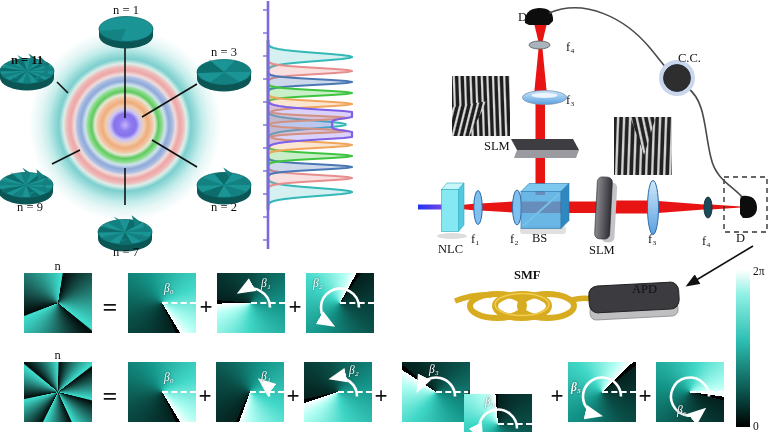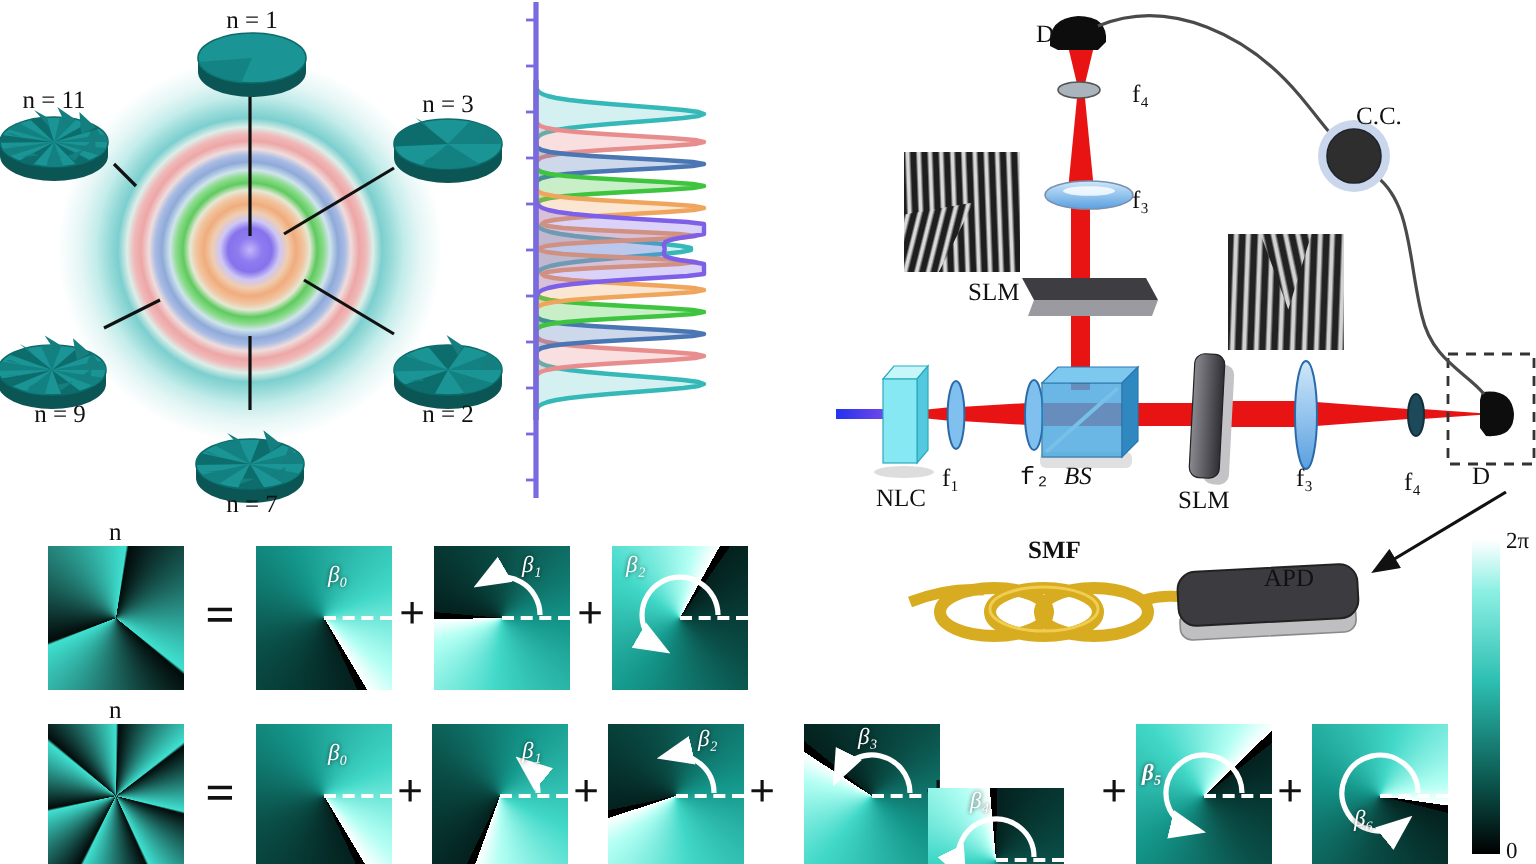--- a/index.html
+++ b/index.html
@@ -21,21 +21,21 @@
     background:repeating-linear-gradient(88deg,#1e1e1e 0 2.2px,#d9d9d9 3.3px 4.3px,#1e1e1e 5.6px);}
   #holo1::after{content:"";position:absolute;inset:0;
     clip-path:polygon(0 52%,60% 42%,30% 100%,0 100%);
     background:repeating-linear-gradient(104deg,#1e1e1e 0 2.2px,#d9d9d9 3.3px 4.3px,#1e1e1e 5.6px);}
   #holo2{left:614px;top:117px;width:58px;height:58px;
     background:repeating-linear-gradient(92deg,#222 0 2.4px,#d2d2d2 3.5px 4.7px,#222 6px);}
   #holo2::after{content:"";position:absolute;inset:0;
     clip-path:polygon(28% 0,72% 0,52% 65%);
     background:repeating-linear-gradient(78deg,#222 0 2.4px,#d2d2d2 3.5px 4.7px,#222 6px);}
   
-  .panel{position:absolute;width:68px;height:72px;}
+  .panel{position:absolute;width:68px;height:60px;}
   .dash{position:absolute;left:50%;top:calc(50% - 1.5px);width:50%;height:0;
         border-top:2.5px dashed #fff;}
   .beta{position:absolute;font-size:11.5px;font-style:italic;color:#fff;line-height:1;
         text-shadow:0 0 2px rgba(0,0,0,.7);}
   .op{position:absolute;font-weight:bold;font-family:"Liberation Serif",serif;}
   .rowlbl{position:absolute;font-size:12.5px;transform:translateX(-50%);}
   #colorbar{left:736px;top:270px;width:14px;height:157px;
     background:linear-gradient(#ffffff,#8ef0e4 16%,#2dbfb2 45%,#0c5a52 76%,#000 100%);}
   .cb-lbl{position:absolute;font-size:11.5px;}
 </style>
@@ -151,21 +151,21 @@
         <path d="M0 0 L 22.713845386441893 6.758010218194968 A 27 12.5 0 0 0 26.112965076952843 3.1777291774185854 Z" fill="#138080" opacity="0.95"></path>
         <path d="M 20.89673775552654 5.217369400739371 L 20.488338449344823 -2.257509506908438 L 13.628307231865135 4.0548061309169805 Z" fill="#157f7f"></path>
       </svg>
     </div>
 
   <div class="lbl lbl-c" style="left:126px;top:4px;">n = 1</div>
   <div class="lbl lbl-c" style="left:224px;top:46px;">n = 3</div>
   <div class="lbl lbl-c" style="left:224px;top:201px;">n = 2</div>
   <div class="lbl lbl-c" style="left:126px;top:246px;">n = 7</div>
   <div class="lbl lbl-c" style="left:30px;top:201px;">n = 9</div>
-  <div class="lbl lbl-c" style="left:27px;top:44px;">n = 11</div>
+  <div class="lbl lbl-c" style="left:27px;top:54px;font-weight:bold;">n = 11</div>
 
   <svg class="abs" id="profile-plot" style="left:0;top:0;width:768px;height:432px;pointer-events:none;" viewBox="0 0 768 432">
       <path d="M 268 40 L 268.0 40 L 268.0 41 L 268.0 42 L 268.1 43 L 268.3 44 L 268.7 45 L 269.5 46 L 271.1 47 L 273.8 48 L 278.1 49 L 284.6 50 L 293.6 51 L 304.8 52 L 317.5 53 L 330.4 54 L 341.6 55 L 349.3 56 L 352.0 57 L 349.3 58 L 341.6 59 L 330.4 60 L 317.5 61 L 304.8 62 L 293.6 63 L 284.6 64 L 278.1 65 L 273.8 66 L 271.1 67 L 269.5 68 L 268.7 69 L 268.3 70 L 268.1 71 L 268.0 72 L 268.0 73 L 268.0 74 L 268.0 75 L 268.0 76 L 268.0 77 L 268.0 78 L 268.0 79 L 268.0 80 L 268.0 81 L 268.0 82 L 268.0 83 L 268.0 84 L 268.0 85 L 268.0 86 L 268.0 87 L 268.0 88 L 268.0 89 L 268.0 90 L 268.0 91 L 268.0 92 L 268.0 93 L 268.0 94 L 268.0 95 L 268.0 96 L 268.0 97 L 268.0 98 L 268.0 99 L 268.0 100 L 268.0 101 L 268.0 102 L 268.0 103 L 268.0 104 L 268.0 105 L 268.0 106 L 268.0 107 L 268.0 108 L 268.0 109 L 268.1 110 L 268.2 111 L 268.4 112 L 269.0 113 L 270.0 114 L 272.0 115 L 275.2 116 L 280.2 117 L 287.3 118 L 296.7 119 L 308.0 120 L 320.1 121 L 331.5 122 L 340.5 123 L 345.5 124 L 345.5 125 L 340.5 126 L 331.5 127 L 320.1 128 L 308.0 129 L 296.7 130 L 287.3 131 L 280.2 132 L 275.2 133 L 272.0 134 L 270.0 135 L 269.0 136 L 268.4 137 L 268.2 138 L 268.1 139 L 268.0 140 L 268.0 141 L 268.0 142 L 268.0 143 L 268.0 144 L 268.0 145 L 268.0 146 L 268.0 147 L 268.0 148 L 268.0 149 L 268.0 150 L 268.0 151 L 268.0 152 L 268.0 153 L 268.0 154 L 268.0 155 L 268.0 156 L 268.0 157 L 268.0 158 L 268.0 159 L 268.0 160 L 268.0 161 L 268.0 162 L 268.0 163 L 268.0 164 L 268.0 165 L 268.0 166 L 268.0 167 L 268.0 168 L 268.0 169 L 268.0 170 L 268.0 171 L 268.0 172 L 268.0 173 L 268.0 174 L 268.0 175 L 268.0 176 L 268.0 177 L 268.1 178 L 268.3 179 L 268.7 180 L 269.5 181 L 271.1 182 L 273.8 183 L 278.1 184 L 284.6 185 L 293.6 186 L 304.8 187 L 317.5 188 L 330.4 189 L 341.6 190 L 349.3 191 L 352.0 192 L 349.3 193 L 341.6 194 L 330.4 195 L 317.5 196 L 304.8 197 L 293.6 198 L 284.6 199 L 278.1 200 L 273.8 201 L 271.1 202 L 269.5 203 L 268.7 204 L 268.3 205 L 268.1 206 L 268.0 207 L 268.0 208 L 268.0 209 L 268.0 210 L 268 210 Z" fill="#9fdede" fill-opacity="0.45" stroke="#35b8b8" stroke-width="2.2" stroke-linejoin="round"></path>
       <path d="M 268 40 L 268.0 40 L 268.0 41 L 268.0 42 L 268.0 43 L 268.0 44 L 268.0 45 L 268.0 46 L 268.0 47 L 268.0 48 L 268.0 49 L 268.0 50 L 268.0 51 L 268.0 52 L 268.0 53 L 268.0 54 L 268.0 55 L 268.0 56 L 268.0 57 L 268.0 58 L 268.0 59 L 268.1 60 L 268.3 61 L 268.9 62 L 270.2 63 L 273.2 64 L 278.9 65 L 288.4 66 L 301.9 67 L 318.4 68 L 335.0 69 L 347.4 70 L 352.0 71 L 347.4 72 L 335.0 73 L 318.4 74 L 301.9 75 L 288.4 76 L 278.9 77 L 273.2 78 L 270.2 79 L 268.9 80 L 268.3 81 L 268.1 82 L 268.0 83 L 268.0 84 L 268.0 85 L 268.0 86 L 268.0 87 L 268.0 88 L 268.0 89 L 268.0 90 L 268.0 91 L 268.0 92 L 268.0 93 L 268.0 94 L 268.0 95 L 268.0 96 L 268.0 97 L 268.0 98 L 268.0 99 L 268.0 100 L 268.0 101 L 268.0 102 L 268.0 103 L 268.0 104 L 268.0 105 L 268.0 106 L 268.0 107 L 268.0 108 L 268.0 109 L 268.0 110 L 268.0 111 L 268.0 112 L 268.0 113 L 268.0 114 L 268.0 115 L 268.0 116 L 268.0 117 L 268.0 118 L 268.0 119 L 268.0 120 L 268.0 121 L 268.0 122 L 268.0 123 L 268.0 124 L 268.0 125 L 268.0 126 L 268.0 127 L 268.0 128 L 268.0 129 L 268.0 130 L 268.0 131 L 268.0 132 L 268.0 133 L 268.0 134 L 268.0 135 L 268.0 136 L 268.0 137 L 268.0 138 L 268.0 139 L 268.0 140 L 268.0 141 L 268.0 142 L 268.0 143 L 268.0 144 L 268.0 145 L 268.0 146 L 268.0 147 L 268.0 148 L 268.0 149 L 268.0 150 L 268.0 151 L 268.0 152 L 268.0 153 L 268.0 154 L 268.0 155 L 268.0 156 L 268.0 157 L 268.0 158 L 268.0 159 L 268.0 160 L 268.0 161 L 268.0 162 L 268.0 163 L 268.0 164 L 268.0 165 L 268.0 166 L 268.1 167 L 268.3 168 L 268.9 169 L 270.2 170 L 273.2 171 L 278.9 172 L 288.4 173 L 301.9 174 L 318.4 175 L 335.0 176 L 347.4 177 L 352.0 178 L 347.4 179 L 335.0 180 L 318.4 181 L 301.9 182 L 288.4 183 L 278.9 184 L 273.2 185 L 270.2 186 L 268.9 187 L 268.3 188 L 268.1 189 L 268.0 190 L 268.0 191 L 268.0 192 L 268.0 193 L 268.0 194 L 268.0 195 L 268.0 196 L 268.0 197 L 268.0 198 L 268.0 199 L 268.0 200 L 268.0 201 L 268.0 202 L 268.0 203 L 268.0 204 L 268.0 205 L 268.0 206 L 268.0 207 L 268.0 208 L 268.0 209 L 268.0 210 L 268 210 Z" fill="#e88d8d" fill-opacity="0.28" stroke="#e88d8d" stroke-width="2.2" stroke-linejoin="round"></path>
       <path d="M 268 40 L 268.0 40 L 268.0 41 L 268.0 42 L 268.0 43 L 268.0 44 L 268.0 45 L 268.0 46 L 268.0 47 L 268.0 48 L 268.0 49 L 268.0 50 L 268.0 51 L 268.0 52 L 268.0 53 L 268.0 54 L 268.0 55 L 268.0 56 L 268.0 57 L 268.0 58 L 268.0 59 L 268.0 60 L 268.0 61 L 268.0 62 L 268.0 63 L 268.0 64 L 268.0 65 L 268.0 66 L 268.0 67 L 268.0 68 L 268.0 69 L 268.0 70 L 268.0 71 L 268.1 72 L 268.3 73 L 269.0 74 L 270.8 75 L 274.9 76 L 282.9 77 L 295.7 78 L 313.0 79 L 331.7 80 L 346.4 81 L 352.0 82 L 346.4 83 L 331.7 84 L 313.0 85 L 295.7 86 L 282.9 87 L 274.9 88 L 270.8 89 L 269.0 90 L 268.3 91 L 268.1 92 L 268.0 93 L 268.0 94 L 268.0 95 L 268.0 96 L 268.0 97 L 268.0 98 L 268.0 99 L 268.0 100 L 268.0 101 L 268.0 102 L 268.0 103 L 268.0 104 L 268.0 105 L 268.0 106 L 268.0 107 L 268.0 108 L 268.0 109 L 268.0 110 L 268.0 111 L 268.0 112 L 268.0 113 L 268.0 114 L 268.0 115 L 268.0 116 L 268.0 117 L 268.0 118 L 268.0 119 L 268.0 120 L 268.0 121 L 268.0 122 L 268.0 123 L 268.0 124 L 268.0 125 L 268.0 126 L 268.0 127 L 268.0 128 L 268.0 129 L 268.0 130 L 268.0 131 L 268.0 132 L 268.0 133 L 268.0 134 L 268.0 135 L 268.0 136 L 268.0 137 L 268.0 138 L 268.0 139 L 268.0 140 L 268.0 141 L 268.0 142 L 268.0 143 L 268.0 144 L 268.0 145 L 268.0 146 L 268.0 147 L 268.0 148 L 268.0 149 L 268.0 150 L 268.0 151 L 268.0 152 L 268.0 153 L 268.0 154 L 268.0 155 L 268.0 156 L 268.1 157 L 268.3 158 L 269.0 159 L 270.8 160 L 274.9 161 L 282.9 162 L 295.7 163 L 313.0 164 L 331.7 165 L 346.4 166 L 352.0 167 L 346.4 168 L 331.7 169 L 313.0 170 L 295.7 171 L 282.9 172 L 274.9 173 L 270.8 174 L 269.0 175 L 268.3 176 L 268.1 177 L 268.0 178 L 268.0 179 L 268.0 180 L 268.0 181 L 268.0 182 L 268.0 183 L 268.0 184 L 268.0 185 L 268.0 186 L 268.0 187 L 268.0 188 L 268.0 189 L 268.0 190 L 268.0 191 L 268.0 192 L 268.0 193 L 268.0 194 L 268.0 195 L 268.0 196 L 268.0 197 L 268.0 198 L 268.0 199 L 268.0 200 L 268.0 201 L 268.0 202 L 268.0 203 L 268.0 204 L 268.0 205 L 268.0 206 L 268.0 207 L 268.0 208 L 268.0 209 L 268.0 210 L 268 210 Z" fill="#4a77b4" fill-opacity="0.28" stroke="#4a77b4" stroke-width="2.2" stroke-linejoin="round"></path>
       <path d="M 268 40 L 268.0 40 L 268.0 41 L 268.0 42 L 268.0 43 L 268.0 44 L 268.0 45 L 268.0 46 L 268.0 47 L 268.0 48 L 268.0 49 L 268.0 50 L 268.0 51 L 268.0 52 L 268.0 53 L 268.0 54 L 268.0 55 L 268.0 56 L 268.0 57 L 268.0 58 L 268.0 59 L 268.0 60 L 268.0 61 L 268.0 62 L 268.0 63 L 268.0 64 L 268.0 65 L 268.0 66 L 268.0 67 L 268.0 68 L 268.0 69 L 268.0 70 L 268.0 71 L 268.0 72 L 268.0 73 L 268.0 74 L 268.0 75 L 268.0 76 L 268.0 77 L 268.0 78 L 268.0 79 L 268.0 80 L 268.0 81 L 268.0 82 L 268.1 83 L 268.3 84 L 269.0 85 L 270.8 86 L 274.9 87 L 282.9 88 L 295.7 89 L 313.0 90 L 331.7 91 L 346.4 92 L 352.0 93 L 346.4 94 L 331.7 95 L 313.0 96 L 295.7 97 L 282.9 98 L 274.9 99 L 270.8 100 L 269.0 101 L 268.3 102 L 268.1 103 L 268.0 104 L 268.0 105 L 268.0 106 L 268.0 107 L 268.0 108 L 268.0 109 L 268.0 110 L 268.0 111 L 268.0 112 L 268.0 113 L 268.0 114 L 268.0 115 L 268.0 116 L 268.0 117 L 268.0 118 L 268.0 119 L 268.0 120 L 268.0 121 L 268.0 122 L 268.0 123 L 268.0 124 L 268.0 125 L 268.0 126 L 268.0 127 L 268.0 128 L 268.0 129 L 268.0 130 L 268.0 131 L 268.0 132 L 268.0 133 L 268.0 134 L 268.0 135 L 268.0 136 L 268.0 137 L 268.0 138 L 268.0 139 L 268.0 140 L 268.0 141 L 268.0 142 L 268.0 143 L 268.0 144 L 268.0 145 L 268.1 146 L 268.3 147 L 269.0 148 L 270.8 149 L 274.9 150 L 282.9 151 L 295.7 152 L 313.0 153 L 331.7 154 L 346.4 155 L 352.0 156 L 346.4 157 L 331.7 158 L 313.0 159 L 295.7 160 L 282.9 161 L 274.9 162 L 270.8 163 L 269.0 164 L 268.3 165 L 268.1 166 L 268.0 167 L 268.0 168 L 268.0 169 L 268.0 170 L 268.0 171 L 268.0 172 L 268.0 173 L 268.0 174 L 268.0 175 L 268.0 176 L 268.0 177 L 268.0 178 L 268.0 179 L 268.0 180 L 268.0 181 L 268.0 182 L 268.0 183 L 268.0 184 L 268.0 185 L 268.0 186 L 268.0 187 L 268.0 188 L 268.0 189 L 268.0 190 L 268.0 191 L 268.0 192 L 268.0 193 L 268.0 194 L 268.0 195 L 268.0 196 L 268.0 197 L 268.0 198 L 268.0 199 L 268.0 200 L 268.0 201 L 268.0 202 L 268.0 203 L 268.0 204 L 268.0 205 L 268.0 206 L 268.0 207 L 268.0 208 L 268.0 209 L 268.0 210 L 268 210 Z" fill="#3ec43e" fill-opacity="0.28" stroke="#3ec43e" stroke-width="2.2" stroke-linejoin="round"></path>
       <path d="M 268 40 L 268.0 40 L 268.0 41 L 268.0 42 L 268.0 43 L 268.0 44 L 268.0 45 L 268.0 46 L 268.0 47 L 268.0 48 L 268.0 49 L 268.0 50 L 268.0 51 L 268.0 52 L 268.0 53 L 268.0 54 L 268.0 55 L 268.0 56 L 268.0 57 L 268.0 58 L 268.0 59 L 268.0 60 L 268.0 61 L 268.0 62 L 268.0 63 L 268.0 64 L 268.0 65 L 268.0 66 L 268.0 67 L 268.0 68 L 268.0 69 L 268.0 70 L 268.0 71 L 268.0 72 L 268.0 73 L 268.0 74 L 268.0 75 L 268.0 76 L 268.0 77 L 268.0 78 L 268.0 79 L 268.0 80 L 268.0 81 L 268.0 82 L 268.0 83 L 268.0 84 L 268.0 85 L 268.0 86 L 268.0 87 L 268.0 88 L 268.0 89 L 268.0 90 L 268.0 91 L 268.0 92 L 268.0 93 L 268.2 94 L 268.5 95 L 269.5 96 L 271.9 97 L 276.9 98 L 285.6 99 L 298.9 100 L 315.9 101 L 333.4 102 L 346.9 103 L 352.0 104 L 346.9 105 L 333.4 106 L 315.9 107 L 298.9 108 L 285.6 109 L 276.9 110 L 272.3 111 L 271.0 112 L 273.5 113 L 281.6 114 L 297.4 115 L 319.2 116 L 339.4 117 L 347.8 118 L 339.4 119 L 319.2 120 L 297.4 121 L 281.5 122 L 273.0 123 L 269.8 124 L 269.8 125 L 273.0 126 L 281.5 127 L 297.4 128 L 319.2 129 L 339.4 130 L 347.8 131 L 339.4 132 L 319.2 133 L 297.4 134 L 281.6 135 L 273.5 136 L 271.0 137 L 272.3 138 L 276.9 139 L 285.6 140 L 298.9 141 L 315.9 142 L 333.4 143 L 346.9 144 L 352.0 145 L 346.9 146 L 333.4 147 L 315.9 148 L 298.9 149 L 285.6 150 L 276.9 151 L 271.9 152 L 269.5 153 L 268.5 154 L 268.2 155 L 268.0 156 L 268.0 157 L 268.0 158 L 268.0 159 L 268.0 160 L 268.0 161 L 268.0 162 L 268.0 163 L 268.0 164 L 268.0 165 L 268.0 166 L 268.0 167 L 268.0 168 L 268.0 169 L 268.0 170 L 268.0 171 L 268.0 172 L 268.0 173 L 268.0 174 L 268.0 175 L 268.0 176 L 268.0 177 L 268.0 178 L 268.0 179 L 268.0 180 L 268.0 181 L 268.0 182 L 268.0 183 L 268.0 184 L 268.0 185 L 268.0 186 L 268.0 187 L 268.0 188 L 268.0 189 L 268.0 190 L 268.0 191 L 268.0 192 L 268.0 193 L 268.0 194 L 268.0 195 L 268.0 196 L 268.0 197 L 268.0 198 L 268.0 199 L 268.0 200 L 268.0 201 L 268.0 202 L 268.0 203 L 268.0 204 L 268.0 205 L 268.0 206 L 268.0 207 L 268.0 208 L 268.0 209 L 268.0 210 L 268 210 Z" fill="#f0a55c" fill-opacity="0.28" stroke="#f0a55c" stroke-width="2.2" stroke-linejoin="round"></path>
       <path d="M 268 40 L 268.0 40 L 268.0 41 L 268.0 42 L 268.0 43 L 268.0 44 L 268.0 45 L 268.0 46 L 268.0 47 L 268.0 48 L 268.0 49 L 268.0 50 L 268.0 51 L 268.0 52 L 268.0 53 L 268.0 54 L 268.0 55 L 268.0 56 L 268.0 57 L 268.0 58 L 268.0 59 L 268.0 60 L 268.0 61 L 268.0 62 L 268.0 63 L 268.0 64 L 268.0 65 L 268.0 66 L 268.0 67 L 268.0 68 L 268.0 69 L 268.0 70 L 268.0 71 L 268.0 72 L 268.0 73 L 268.0 74 L 268.0 75 L 268.0 76 L 268.0 77 L 268.0 78 L 268.0 79 L 268.0 80 L 268.0 81 L 268.0 82 L 268.0 83 L 268.0 84 L 268.0 85 L 268.0 86 L 268.0 87 L 268.0 88 L 268.0 89 L 268.0 90 L 268.0 91 L 268.0 92 L 268.0 93 L 268.0 94 L 268.0 95 L 268.0 96 L 268.0 97 L 268.1 98 L 268.1 99 L 268.2 100 L 268.4 101 L 268.8 102 L 269.6 103 L 271.2 104 L 274.1 105 L 278.9 106 L 286.4 107 L 297.2 108 L 311.1 109 L 327.2 110 L 343.6 111 L 352.0 112 L 352.0 113 L 352.0 114 L 352.0 115 L 352.0 116 L 352.0 117 L 346.7 118 L 339.6 119 L 335.0 120 L 332.6 121 L 331.9 122 L 332.0 123 L 332.3 124 L 332.3 125 L 332.0 126 L 331.9 127 L 332.6 128 L 335.0 129 L 339.6 130 L 346.7 131 L 352.0 132 L 352.0 133 L 352.0 134 L 352.0 135 L 352.0 136 L 352.0 137 L 343.6 138 L 327.2 139 L 311.1 140 L 297.2 141 L 286.4 142 L 278.9 143 L 274.1 144 L 271.2 145 L 269.6 146 L 268.8 147 L 268.4 148 L 268.2 149 L 268.1 150 L 268.1 151 L 268.0 152 L 268.0 153 L 268.0 154 L 268.0 155 L 268.0 156 L 268.0 157 L 268.0 158 L 268.0 159 L 268.0 160 L 268.0 161 L 268.0 162 L 268.0 163 L 268.0 164 L 268.0 165 L 268.0 166 L 268.0 167 L 268.0 168 L 268.0 169 L 268.0 170 L 268.0 171 L 268.0 172 L 268.0 173 L 268.0 174 L 268.0 175 L 268.0 176 L 268.0 177 L 268.0 178 L 268.0 179 L 268.0 180 L 268.0 181 L 268.0 182 L 268.0 183 L 268.0 184 L 268.0 185 L 268.0 186 L 268.0 187 L 268.0 188 L 268.0 189 L 268.0 190 L 268.0 191 L 268.0 192 L 268.0 193 L 268.0 194 L 268.0 195 L 268.0 196 L 268.0 197 L 268.0 198 L 268.0 199 L 268.0 200 L 268.0 201 L 268.0 202 L 268.0 203 L 268.0 204 L 268.0 205 L 268.0 206 L 268.0 207 L 268.0 208 L 268.0 209 L 268.0 210 L 268 210 Z" fill="#7d5fe8" fill-opacity="0.28" stroke="#7d5fe8" stroke-width="2.2" stroke-linejoin="round"></path>
       <line x1="268" y1="1" x2="268" y2="249" stroke="#7a6ae0" stroke-width="2.6"></line>
       <line x1="263" y1="10" x2="268" y2="10" stroke="#7a6ae0" stroke-width="1.4"></line>
@@ -288,22 +288,22 @@
   <div id="holo1" class="abs holo"></div>
   <div id="holo2" class="abs holo"></div>
 
   <div class="lbl" style="left:518px;top:11px;">D</div>
   <div class="lbl" style="left:566px;top:41px;">f₄</div>
   <div class="lbl" style="left:566px;top:94px;">f₃</div>
   <div class="lbl" style="left:484px;top:140px;">SLM</div>
   <div class="lbl" style="left:678px;top:52px;">C.C.</div>
   <div class="lbl" style="left:438px;top:243px;">NLC</div>
   <div class="lbl" style="left:471px;top:233px;">f₁</div>
-  <div class="lbl" style="left:510px;top:233px;font-family:Liberation Mono, monospace;">f₂</div>
-  <div class="lbl" style="left:532px;top:232px;font-style:italic;">BS</div>
+  <div class="lbl" style="left:510px;top:233px;">f₂</div>
+  <div class="lbl" style="left:532px;top:232px;">BS</div>
   <div class="lbl" style="left:589px;top:244px;">SLM</div>
   <div class="lbl" style="left:648px;top:233px;">f₃</div>
   <div class="lbl" style="left:702px;top:235px;">f₄</div>
   <div class="lbl" style="left:736px;top:232px;">D</div>
   <div class="lbl" style="left:514px;top:269px;font-weight:bold;">SMF</div>
   <div class="lbl" style="left:632px;top:283px;">APD</div>
 
   <div id="decomp" class="abs" style="left:0;top:0;">
       <div class="rowlbl" style="left: 58px; top: 259px;">n = 3</div>
       <div class="panel" style="left: 24px; top: 273px; background: repeating-conic-gradient(from 10deg, rgb(2, 11, 10) 0deg, rgb(63, 224, 208) 118deg, rgb(2, 11, 10) 120deg);"></div>

